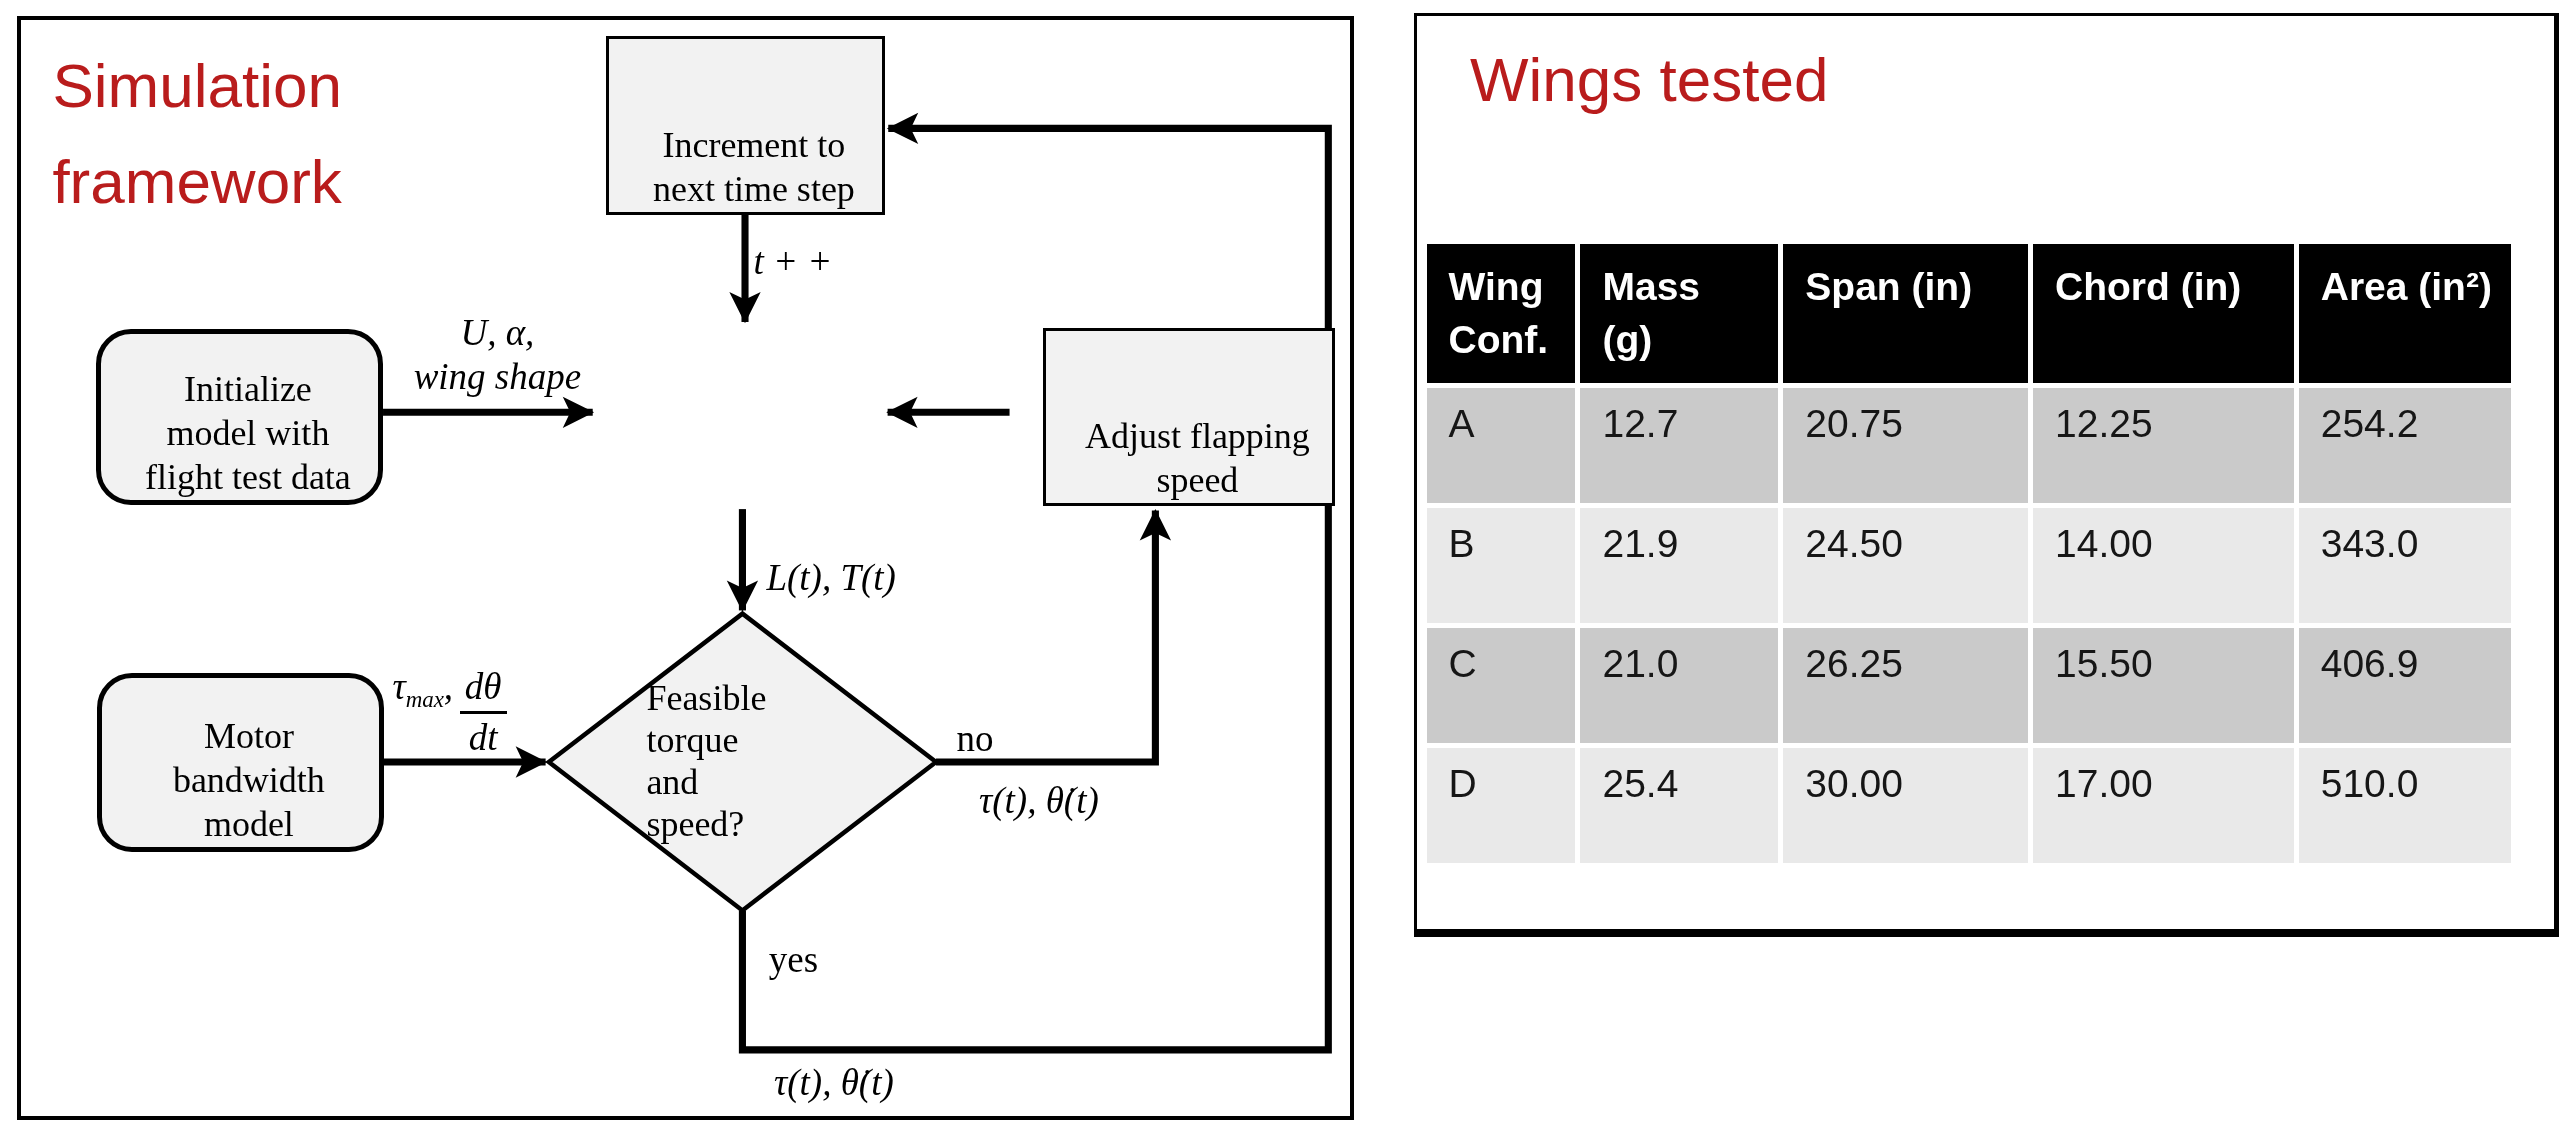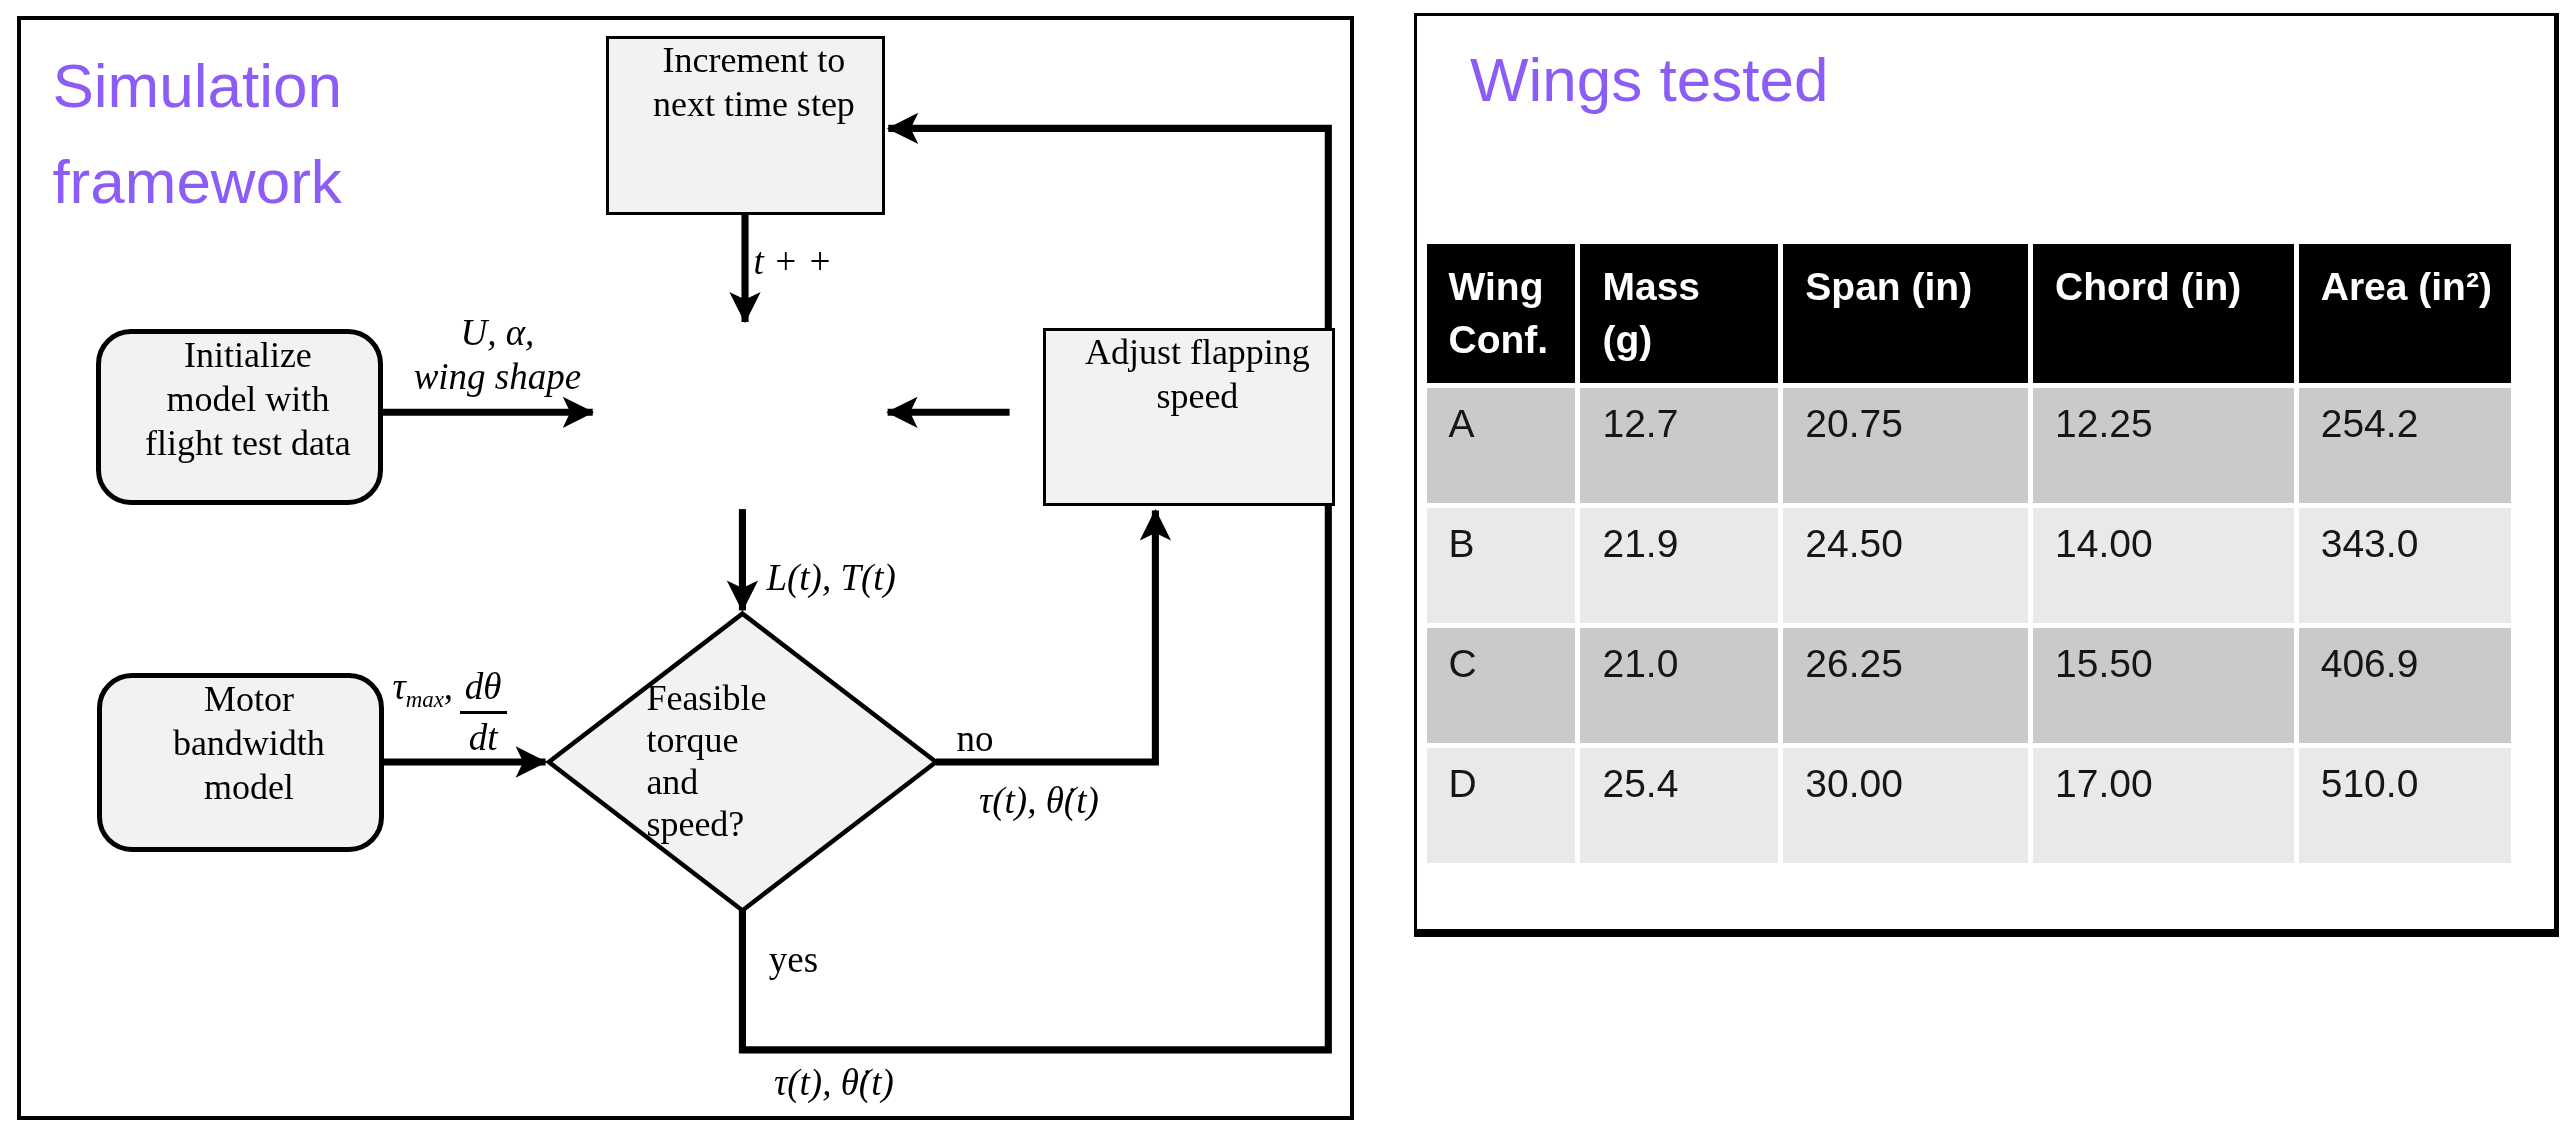--- a/index.html
+++ b/index.html
@@ -7,30 +7,30 @@
     position:relative; width:2576px; height:1123px;
     background:#ffffff; overflow:hidden;
     font-family:"Liberation Serif", serif; color:#000;
   }
   .panel { position:absolute; background:#ffffff; border:4.5px solid #000; box-sizing:border-box; }
   .panel-left  { left:17.4px; top:16px;  width:1337px; height:1104px; }
   .panel-right { left:1414px; top:13px; width:1145px; height:924px; border-width:3.9px 5.2px 8.4px 3.9px; }
 
   .slide-title {
     position:absolute; font-family:"Liberation Sans", sans-serif;
-    font-size:62px; line-height:1.55; color:#8b5cf6; letter-spacing:0px;
+    font-size:62px; line-height:1.55; color:#b91c1c; letter-spacing:0px;
   }
   .title-left  { left:31px; top:18px; width:413px; }
   .title-right { left:53px; top:15.5px; width:710px; }
 
   
   .node {
     position:absolute; box-sizing:border-box;
     background:#f2f2f2; border:3.9px solid #000;
-    display:flex; align-items:flex-start; justify-content:center;
+    display:flex; align-items:flex-end; justify-content:center;
     text-align:center; font-size:36px; line-height:1.22;padding-left:16px;
   }
   .node .ln { display:block; }
   .rounded { border-radius:35px; border-width:5.2px; }
   .n-increment { left:585px;  top:16px;   width:279px; height:179px; }
   .n-sum       { left:575px;  top:305px;  width:288px; height:184px; }
   .n-adjust    { left:989px; top:308px;  width:292px; height:178px;margin-left:33px; }
   .n-init      { left:75px;  top:309px;  width:287px; height:176px; }
   .n-motor     { left:76px;  top:653px; width:287px; height:179px; }
   .diamond-label {

